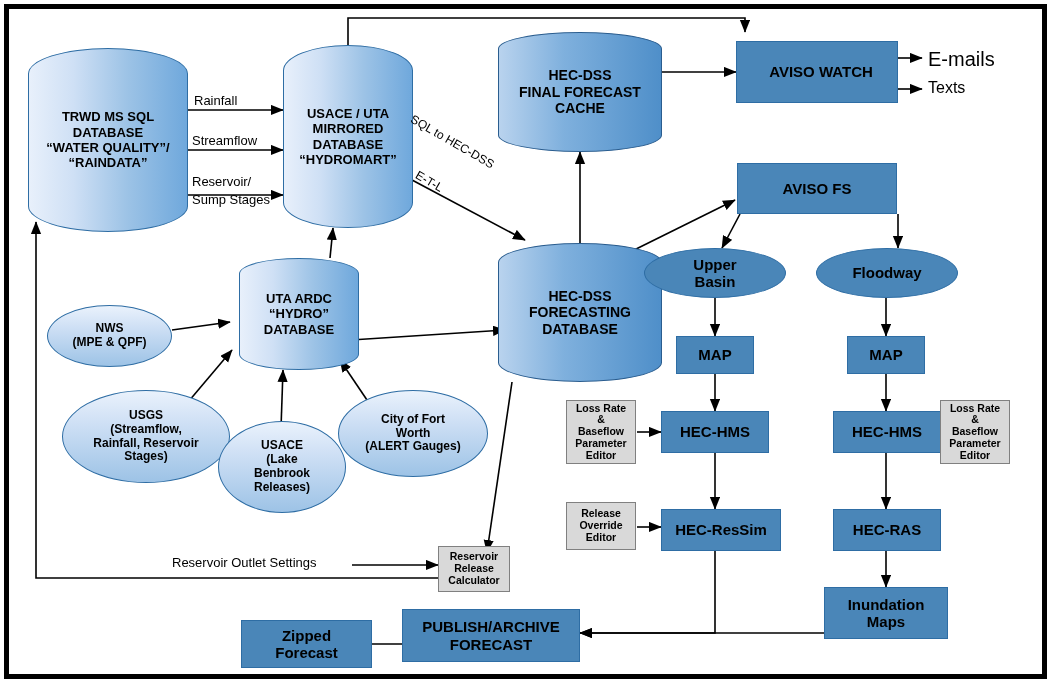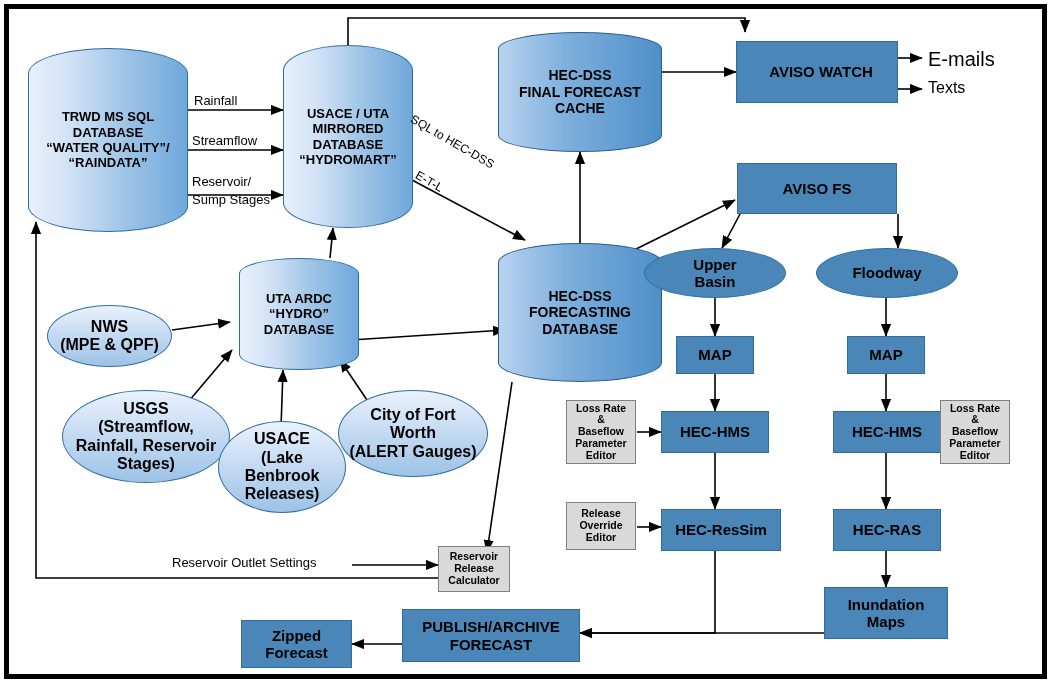--- a/index.html
+++ b/index.html
@@ -12,21 +12,21 @@
        border:1px solid #2e6da4;border-radius:50% / 14%;}
   .cyl .txt{padding:0 6px;line-height:1.18;font-size:13px;}
   .cyl.dark{background:linear-gradient(to right,#b9d3ee 0%,#7fb0dd 40%,#4f8fc9 100%);border-color:#2a5d8f;}
   
   .box{background:#4a86b8;border:1px solid #2e6da4;color:#000;font-size:15px;}
   .box .txt{padding:0 4px;line-height:1.15;}
   
   .gbox{background:#d9d9d9;border:1px solid #808080;font-size:10.5px;line-height:1.12;color:#000;}
   
   .ell{background:linear-gradient(to bottom,#eaf2fc 0%,#cfe0f5 35%,#9dc3e6 100%);
-       border:1px solid #2e6da4;border-radius:50%;font-size:16px;line-height:1.15;}
+       border:1px solid #2e6da4;border-radius:50%;font-size:12px;line-height:1.15;}
   .ell.solid{background:#4a86b8;border:1px solid #2e6da4;font-size:15px;}
   .lbl{position:absolute;font-size:13px;color:#000;white-space:nowrap;}
   svg.wires{position:absolute;left:0;top:0;width:1051px;height:683px;pointer-events:none;}
 </style>
 </head>
 <body>
 
 <div id="canvas">
   <div id="frame"></div>
 
@@ -269,21 +269,21 @@
     </div>
   </div>
 
   <div class="node box" style="left:402px;top:609px;width:178px;height:53px;">
     <div class="txt">
       <div>PUBLISH/ARCHIVE</div>
       <div>FORECAST</div>
     </div>
   </div>
 
-  <div class="node box" style="left:241px;top:620px;width:111px;height:48px;">
+  <div class="node box" style="left:241px;top:620px;width:131px;height:48px;">
     <div class="txt">
       <div>Zipped</div>
       <div>Forecast</div>
     </div>
   </div>
 
   <div class="lbl" style="left:194px;top:93px;">Rainfall</div>
   <div class="lbl" style="left:192px;top:133px;">Streamflow</div>
   <div class="lbl" style="left:192px;top:174px;">Reservoir/</div>
   <div class="lbl" style="left:192px;top:192px;">Sump Stages</div>

